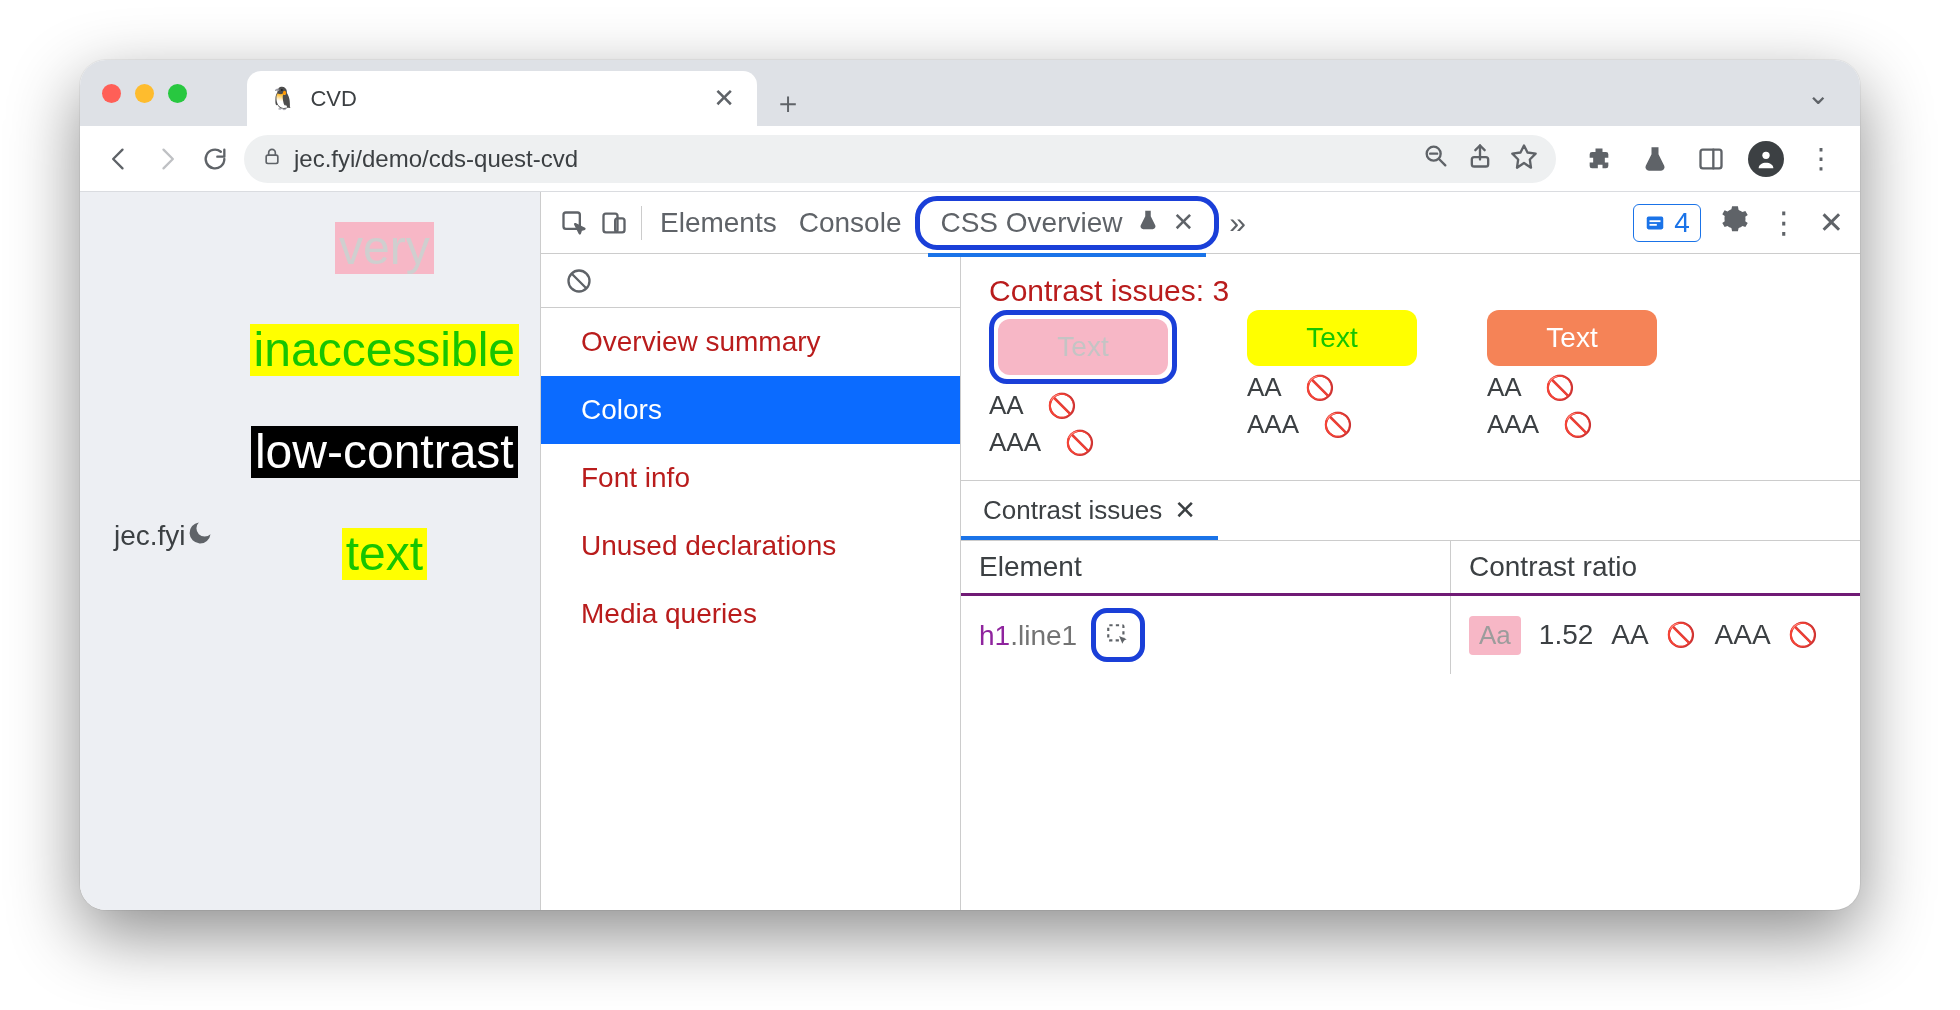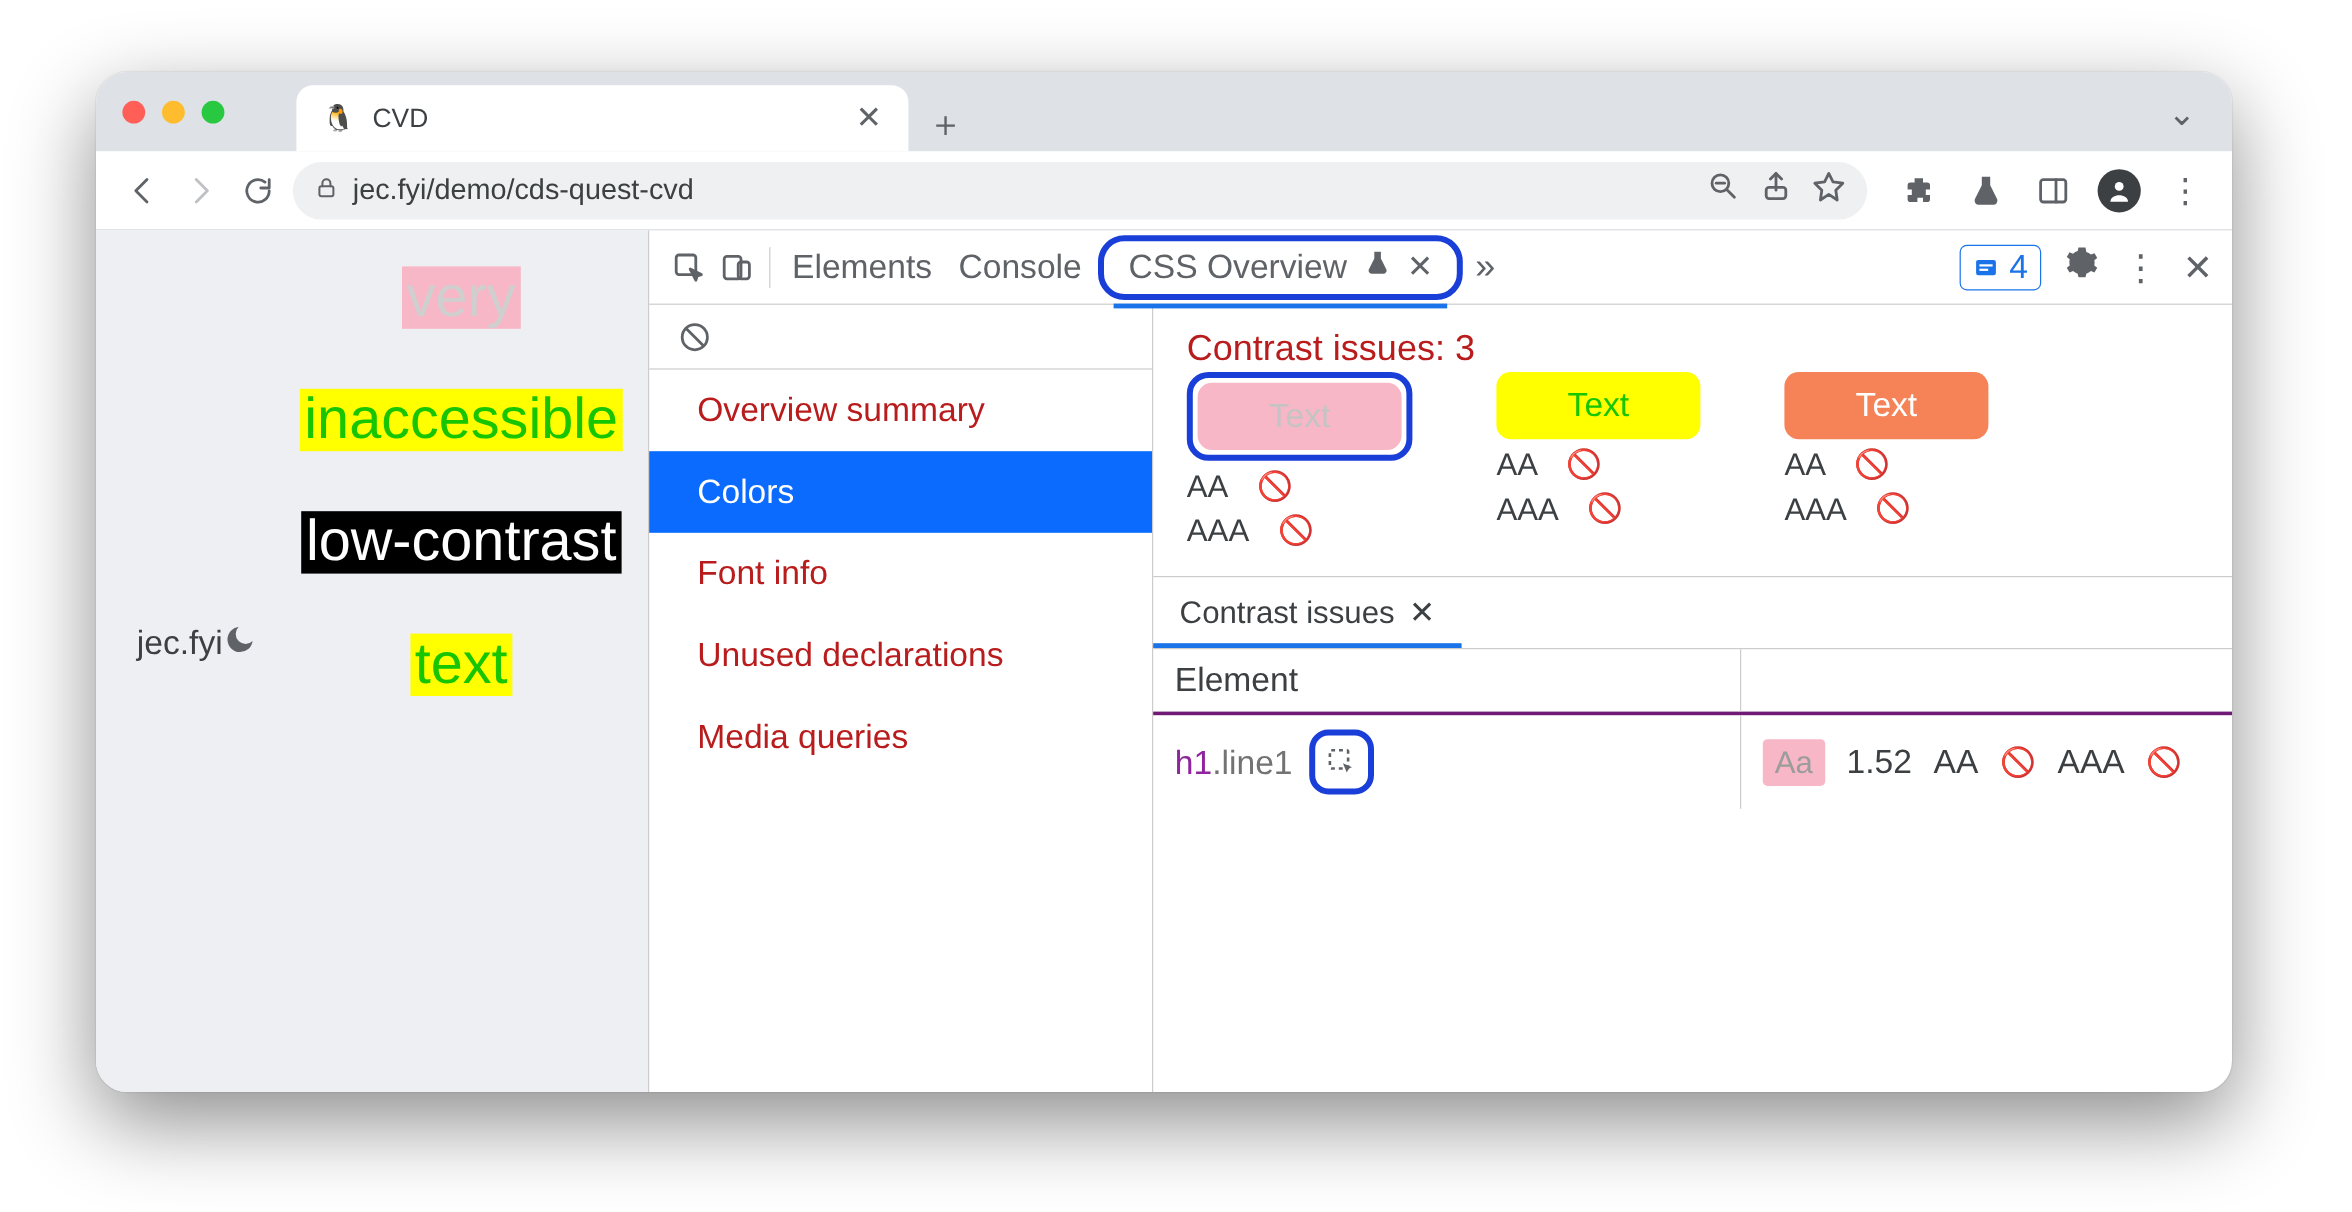--- a/index.html
+++ b/index.html
@@ -311,20 +311,21 @@
             </div>
           </div>
 
           <div class="issues-panel">
             <div class="ip-tab">
               <span>Contrast issues</span>
               <span>✕</span>
             </div>
             <div class="ip-header">
               <div class="ip-h-el">Element</div>
+              <div class="ip-h-cr">Contrast ratio</div>
             </div>
             <div class="ip-row">
               <div class="ip-el">
                 <span class="sel-code"><span>h1</span><span class="cls">.line1</span></span>
                 <span class="hover-ic">
                   <svg viewBox="0 0 24 24">
                       <rect x="3" y="3" width="14" height="14" rx="1" stroke-dasharray="3 3"></rect>
                       <path d="M13 13l7 3-2.5 1L16 20z" fill="#5f6368" stroke="none"></path>
                     </svg>
                 </span>

